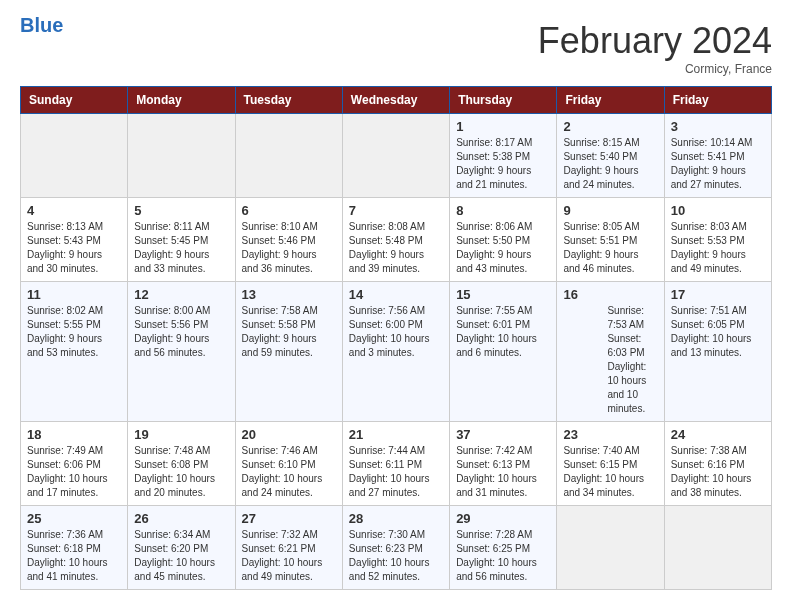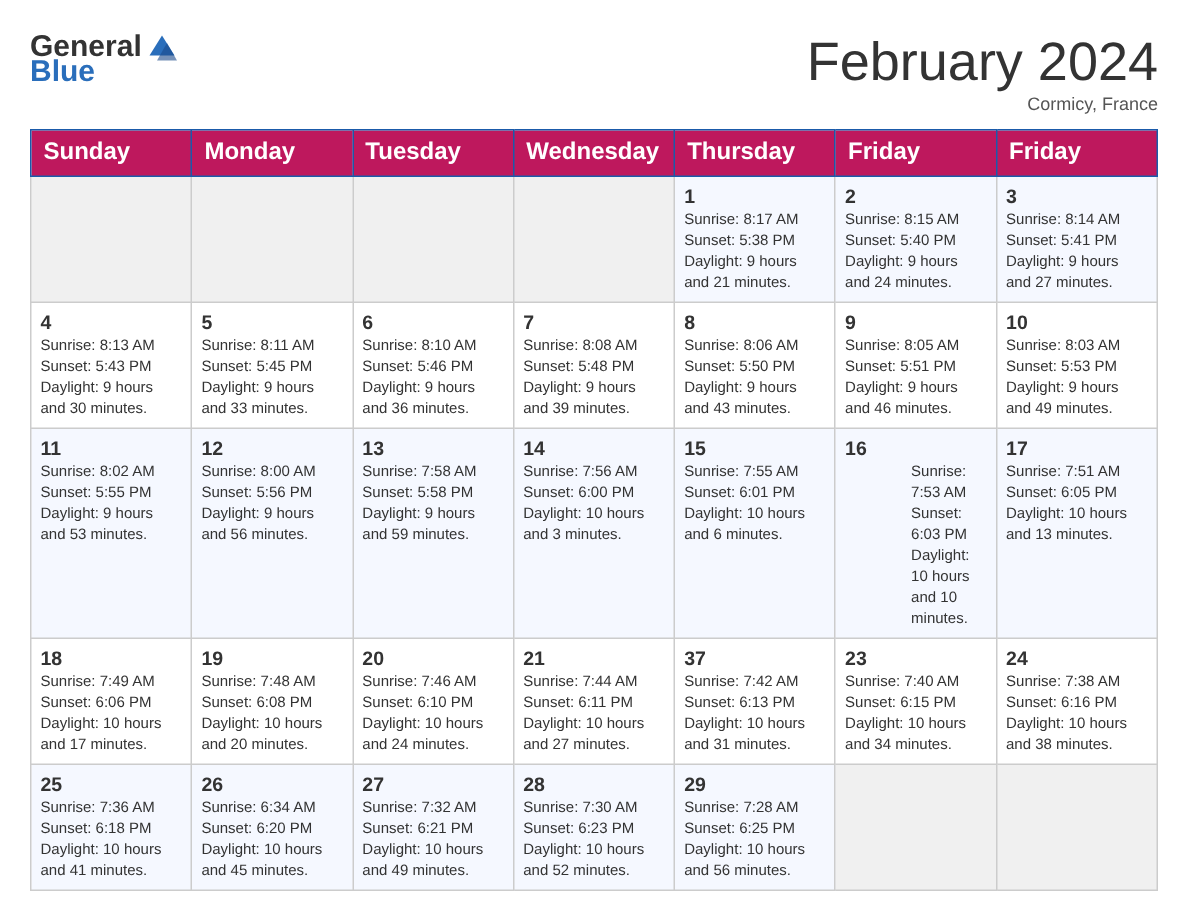--- a/index.html
+++ b/index.html
@@ -52,25 +52,25 @@
     .location-title {
       font-size: 12px;
       color: #555;
     }
     table {
       width: 100%;
       border-collapse: collapse;
       font-size: 11px;
     }
     thead tr th {
-      background-color: #be185d;
+      background-color: #7f1d1d;
       color: #fff;
       text-align: left;
       padding: 6px 8px;
-      font-size: 16px;
+      font-size: 12px;
       font-weight: bold;
       border: 1px solid #1a5aaa;
     }
     tbody tr td {
       border: 1px solid #ccc;
       vertical-align: top;
       padding: 5px 6px;
       width: 14.28%;
       min-height: 80px;
     }
@@ -94,27 +94,20 @@
     }
     .empty-cell {
       background-color: #f0f0f0 !important;
     }
   </style>
 </head>
 <body>
 
 <div class="header">
   <div class="logo">
-    <div class="logo-text">
-      <span class="logo-general">General</span>
-      <svg class="logo-icon" viewBox="0 0 24 24" fill="#2a6ebb">
-        <polygon points="12,2 22,18 2,18" fill="#2a6ebb"></polygon>
-        <polygon points="16,8 24,22 8,22" fill="#1a4a8a" opacity="0.6"></polygon>
-      </svg>
-    </div>
     <span class="logo-blue" style="margin-top:-6px;">Blue</span>
   </div>
   <div class="title-block">
     <div class="month-title">February 2024</div>
     <div class="location-title">Cormicy, France</div>
   </div>
 </div>
 
 <table>
   <thead>
@@ -143,21 +136,21 @@
         </td>
         <td>
           <span class="day-number">2</span>
           <div class="day-info" style="white-space: pre-line;">Sunrise: 8:15 AM
 Sunset: 5:40 PM
 Daylight: 9 hours
 and 24 minutes.</div>
         </td>
         <td>
           <span class="day-number">3</span>
-          <div class="day-info" style="white-space: pre-line;">Sunrise: 8:14 AM
+          <div class="day-info" style="white-space: pre-line;">Sunrise: 10:14 AM
 Sunset: 5:41 PM
 Daylight: 9 hours
 and 27 minutes.</div>
         </td>
       </tr>
       <tr>
         <td>
           <span class="day-number">4</span>
           <div class="day-info" style="white-space: pre-line;">Sunrise: 8:13 AM
 Sunset: 5:43 PM

